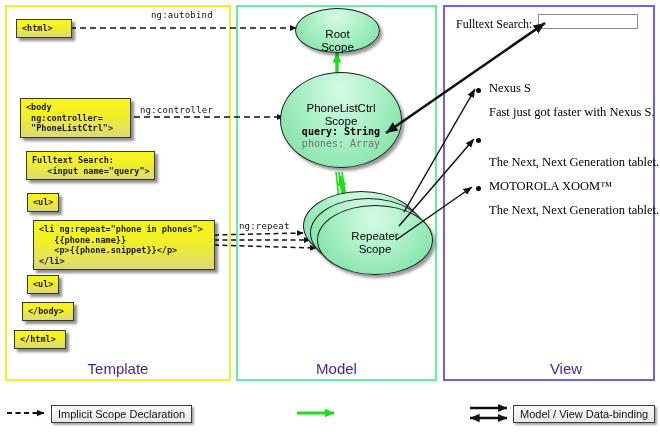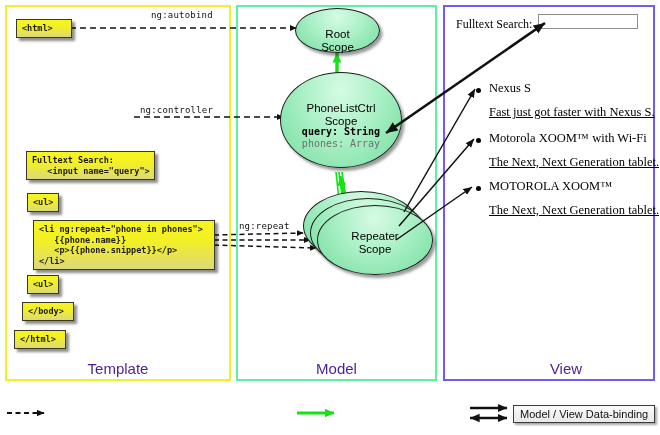--- a/index.html
+++ b/index.html
@@ -48,21 +48,21 @@
   .emono.dim{color:#707070;}
 
   
   .view-serif{position:absolute;font-family:"Liberation Serif","DejaVu Serif",serif;
     color:#000;white-space:nowrap;}
   #view-search-label{left:456px;top:17px;font-size:12px;}
   #view-search-input{position:absolute;left:538px;top:14px;width:100px;height:15px;
     border:1px solid #8c8c8c;background:#fff;box-sizing:border-box;}
   .view-bullet{position:absolute;left:476px;width:5px;height:5px;border-radius:50%;background:#000;}
   .view-item-title{font-size:12.5px;}
-  .view-item-desc {font-size:12.5px;text-decoration:underline;}
+  .view-item-desc {font-size:12.5px;}
 
   
   #legend{position:absolute;left:0;top:392px;width:660px;height:43px;background:#fff;}
   #legend-rule{position:absolute;left:0;top:392px;width:660px;height:3px;background:#111;}
   .legend-box{position:absolute;box-sizing:border-box;border:1.5px solid #3b3b3b;
     background:linear-gradient(180deg,#fbfbfb 0%,#e9e9e9 100%);
     box-shadow:1.5px 1.5px 2px rgba(0,0,0,.35);
     font-family:"Liberation Sans",sans-serif;font-size:11px;color:#111;
     padding:2px 6px;white-space:nowrap;}
 
@@ -122,20 +122,23 @@
 
     <g>
       <path d="M214,235 L303,233" stroke="#111" stroke-width="1.5" stroke-dasharray="5,3.5" fill="none" marker-end="url(#ah-dash)"></path>
       <path d="M214,240 L310,240" stroke="#111" stroke-width="1.5" stroke-dasharray="5,3.5" fill="none" marker-end="url(#ah-dash)"></path>
       <path d="M214,245 L316,248" stroke="#111" stroke-width="1.5" stroke-dasharray="5,3.5" fill="none" marker-end="url(#ah-dash)"></path>
     </g>
   </svg>
 
   <div class="layer-boxes" style="position:absolute;left:0;top:0;width:660px;height:435px;">
     <div class="codebox" id="tb0" style="left:16px; top:19px;  width:56px;">&lt;html&gt;</div>
+    <div class="codebox" id="tb1" style="left:20px; top:98px;  width:111px;">&lt;body
+ ng:controller=
+ "PhoneListCtrl"&gt;</div>
     <div class="codebox" id="tb2" style="left:26px; top:151px; width:129px;">Fulltext Search:
    &lt;input name="query"&gt;</div>
     <div class="codebox" id="tb3" style="left:27px; top:193px; width:32px;">&lt;ul&gt;</div>
     <div class="codebox" id="tb4" style="left:33px; top:220px; width:182px;">&lt;li ng:repeat="phone in phones"&gt;
    {{phone.name}}
    &lt;p&gt;{{phone.snippet}}&lt;/p&gt;
 &lt;/li&gt;</div>
     <div class="codebox" id="tb5" style="left:27px; top:275px; width:32px;">&lt;ul&gt;</div>
     <div class="codebox" id="tb6" style="left:22px; top:302px; width:52px;">&lt;/body&gt;</div>
     <div class="codebox" id="tb7" style="left:14px; top:330px; width:52px;">&lt;/html&gt;</div>
@@ -170,21 +173,20 @@
 
   <div class="layer-view" style="position:absolute;left:0;top:0;width:660px;height:435px;">
     <div class="view-serif" id="view-search-label">Fulltext Search:</div>
     <input id="view-search-input" type="text" placeholder="" style="">
 
     <div class="view-bullet" style="top:88px;"></div>
     <div class="view-serif view-item-title" style="left:489px;top:81px;">Nexus S</div>
     <div class="view-serif view-item-desc" style="left:489px;top:105px;">Fast just got faster with Nexus S.</div>
 
     <div class="view-bullet" style="top:138px;"></div>
-    <div class="view-serif view-item-title" style="left:489px;top:131px;">Motorola XOOM™  with Wi-Fi</div>
     <div class="view-serif view-item-desc" style="left:489px;top:155px;">The Next, Next Generation tablet.</div>
 
     <div class="view-bullet" style="top:186px;"></div>
     <div class="view-serif view-item-title" style="left:489px;top:179px;">MOTOROLA XOOM™</div>
     <div class="view-serif view-item-desc" style="left:489px;top:203px;">The Next, Next Generation tablet.</div>
   </div>
 
   <svg id="svg-over">
 
     <g>
@@ -220,16 +222,17 @@
         </marker>
       </defs>
 
       <path d="M7,21 L44,21" stroke="#111" stroke-width="2" stroke-dasharray="5,3.5" fill="none" marker-end="url(#lg-dash)"></path>
 
       <path d="M297,21 L334,21" stroke="#16e016" stroke-width="3.2" fill="none" marker-end="url(#lg-green)"></path>
 
       <path d="M470,16 L507,16" stroke="#111" stroke-width="2.4" fill="none" marker-end="url(#lg-solid)"></path>
       <path d="M470,26 L507,26" stroke="#111" stroke-width="2.4" fill="none" marker-end="url(#lg-solid)" marker-start="url(#lg-solid-start)"></path>
     </svg>
+    <div class="legend-box" style="left:51px; top:13px;">Implicit Scope Declaration</div>
     <div class="legend-box" style="left:513px;top:13px;">Model / View Data-binding</div>
   </div>
 
 </div>
 
 </body></html>

